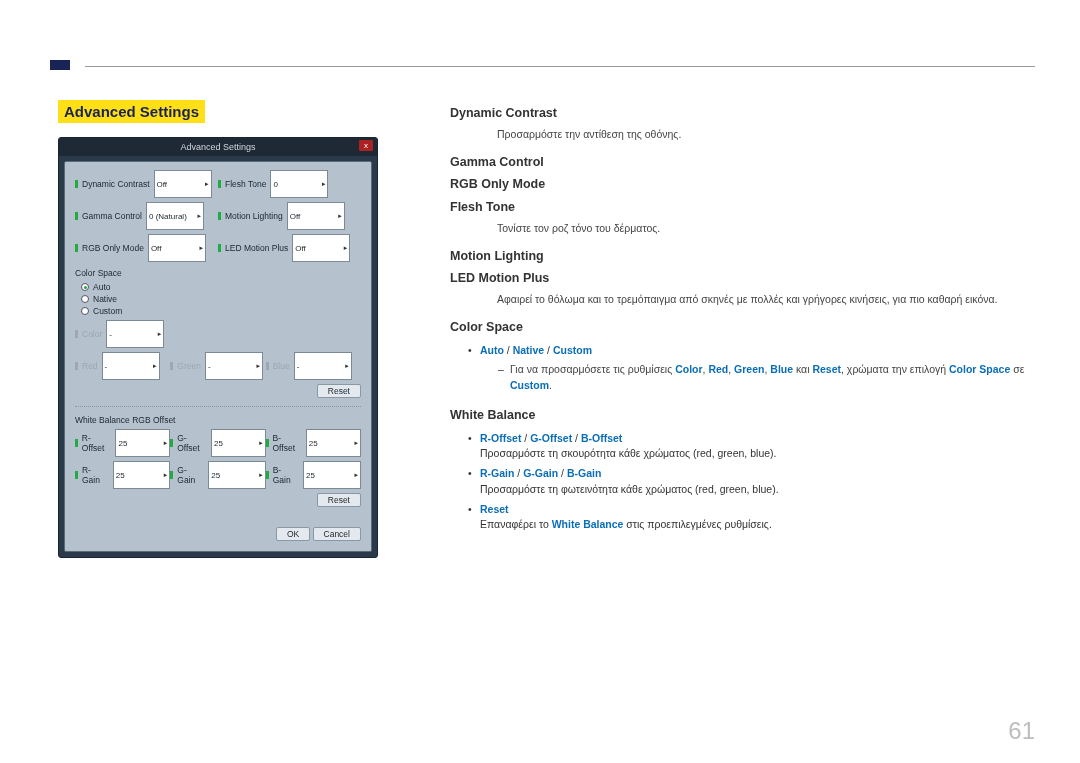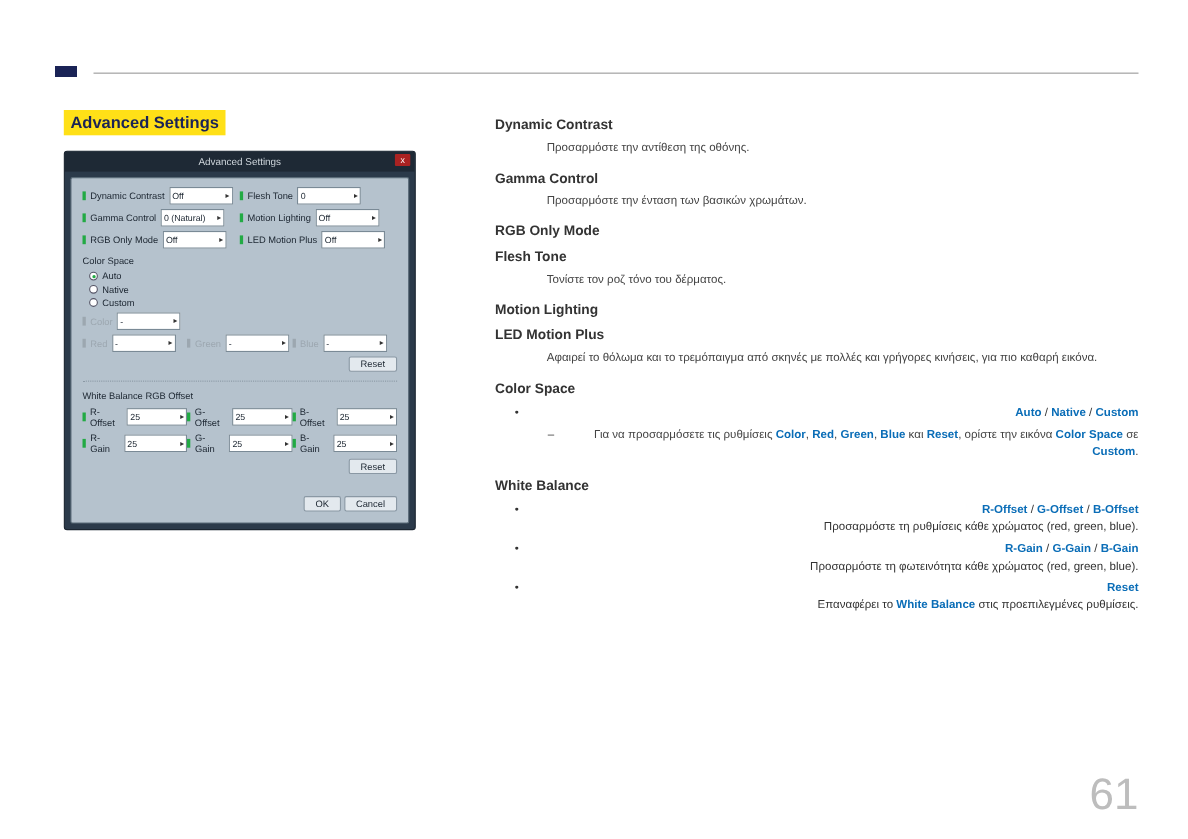--- a/index.html
+++ b/index.html
@@ -83,21 +83,21 @@
   .row { display: flex; align-items: center; margin-bottom: 4px; }
   .col { flex: 1; display: flex; align-items: center; }
   .mark { width: 3px; height: 8px; background: #2a4; margin-right: 4px; display: inline-block; }
   .lbl { font-size: 8.5px; color: #1b2530; }
   .disabled-lbl { color: #9ca7b0; }
   .combo {
     display: inline-flex;
     align-items: center;
     background: #fff;
     border: 1px solid #7a8a96;
-    height: 16px;
+    height: 28px;
     width: 58px;
     margin-left: 4px;
     font-size: 8px;
     padding: 0 2px;
     justify-content: space-between;
   }
   .combo .arr { font-size: 7px; color: #333; }
   .section-hdr {
     font-size: 8.5px;
     color: #1b2530;
@@ -122,31 +122,31 @@
     position: absolute;
     top: 100px;
     left: 450px;
     right: 45px;
     font-size: 11px;
     line-height: 1.5;
   }
   .sec-title { font-weight: bold; font-size: 12.5px; color:#333; margin-top: 4px; margin-bottom: 4px; }
   .sec-desc { font-size:10.5px; color:#444; margin-bottom:10px;padding-left:47px; }
   .kw { color: #0a6db7; font-weight: bold; }
-  ul.bullets { list-style: none; padding-left: 18px; margin-top:6px;text-align:right; }
+  ul.bullets { list-style: none; padding-left: 18px; margin-top:6px; }
   ul.bullets > li { position:relative; padding-left:12px; margin-bottom:4px; font-size:10.5px; }
   ul.bullets > li::before { content:"•"; position:absolute; left:0; top:0; color:#333; }
   ul.sub { list-style:none; padding-left: 18px; margin-top:4px; }
   ul.sub > li { position:relative; padding-left:12px; font-size:10.5px; color:#444; }
   ul.sub > li::before { content:"‒"; position:absolute; left:0; color:#333; }
   .pagenum {
     position:absolute;
     bottom: 18px;
     right: 45px;
-    font-size: 40px;
+    font-size: 24px;
     color: #bdbdbd;
     font-weight: 300;
   }
 </style>
 </head>
 <body>
 
 <div class="top-bar"></div>
 <div class="top-line"></div>
 
@@ -331,49 +331,48 @@
     </div>
   </div>
 </div>
 
 <div class="right-col">
 
   <div class="sec-title">Dynamic Contrast</div>
   <div class="sec-desc">Προσαρμόστε την αντίθεση της οθόνης.</div>
 
   <div class="sec-title">Gamma Control</div>
-  <div class="sec-desc">Προσαρμόστε την ένταση των βασικών χρωμάτων.</div>
 
   <div class="sec-title">RGB Only Mode</div>
 
   <div class="sec-title">Flesh Tone</div>
   <div class="sec-desc">Τονίστε τον ροζ τόνο του δέρματος.</div>
 
   <div class="sec-title">Motion Lighting</div>
 
   <div class="sec-title">LED Motion Plus</div>
   <div class="sec-desc">Αφαιρεί το θόλωμα και το τρεμόπαιγμα από σκηνές με πολλές και γρήγορες κινήσεις, για πιο καθαρή εικόνα.</div>
 
   <div class="sec-title">Color Space</div>
   <ul class="bullets">
     <li>
       <span class="kw">Auto</span><span> / </span><span class="kw">Native</span><span> / </span><span class="kw">Custom</span>
       <ul class="sub">
         <li>
-          <span>Για να προσαρμόσετε τις ρυθμίσεις </span><span class="kw">Color</span><span>, </span><span class="kw">Red</span><span>, </span><span class="kw">Green</span><span>, </span><span class="kw">Blue</span><span> και </span><span class="kw">Reset</span><span>, ορίστε την εικόνα </span><span class="kw">Color Space</span><span> σε </span><span class="kw">Custom</span><span>.</span>
+          <span>Για να προσαρμόσετε τις ρυθμίσεις </span><span class="kw">Color</span><span>, </span><span class="kw">Red</span><span>, </span><span class="kw">Green</span><span>, </span><span class="kw">Blue</span><span> και </span><span class="kw">Reset</span><span>, χρώματα την επιλογή </span><span class="kw">Color Space</span><span> σε </span><span class="kw">Custom</span><span>.</span>
         </li>
       </ul>
     </li>
   </ul>
 
   <div class="sec-title" style="margin-top:12px;">White Balance</div>
   <ul class="bullets">
     <li>
       <span class="kw">R-Offset</span><span> / </span><span class="kw">G-Offset</span><span> / </span><span class="kw">B-Offset</span><br>
-      <span>Προσαρμόστε τη ρυθμίσεις κάθε χρώματος (red, green, blue).</span>
+      <span>Προσαρμόστε τη σκουρότητα κάθε χρώματος (red, green, blue).</span>
     </li>
     <li>
       <span class="kw">R-Gain</span><span> / </span><span class="kw">G-Gain</span><span> / </span><span class="kw">B-Gain</span><br>
       <span>Προσαρμόστε τη φωτεινότητα κάθε χρώματος (red, green, blue).</span>
     </li>
     <li>
       <span class="kw">Reset</span><br>
       <span>Επαναφέρει το </span><span class="kw">White Balance</span><span> στις προεπιλεγμένες ρυθμίσεις.</span>
     </li>
   </ul>

